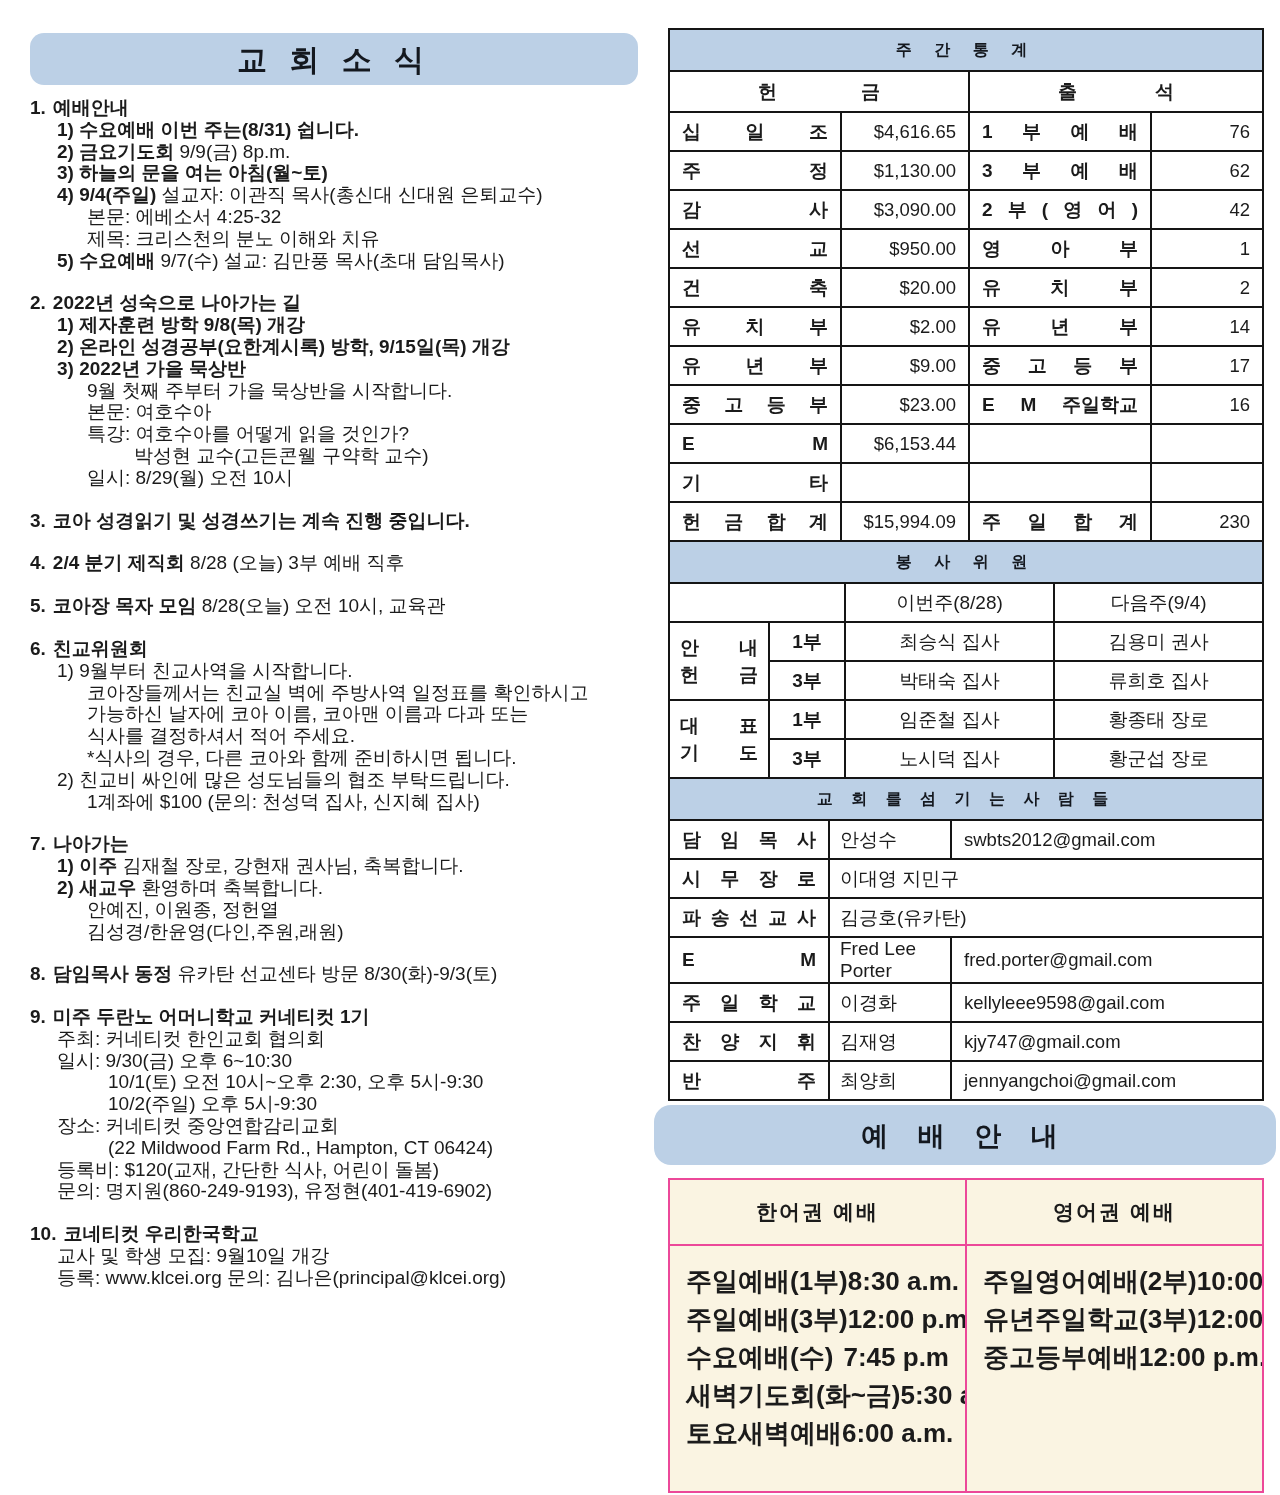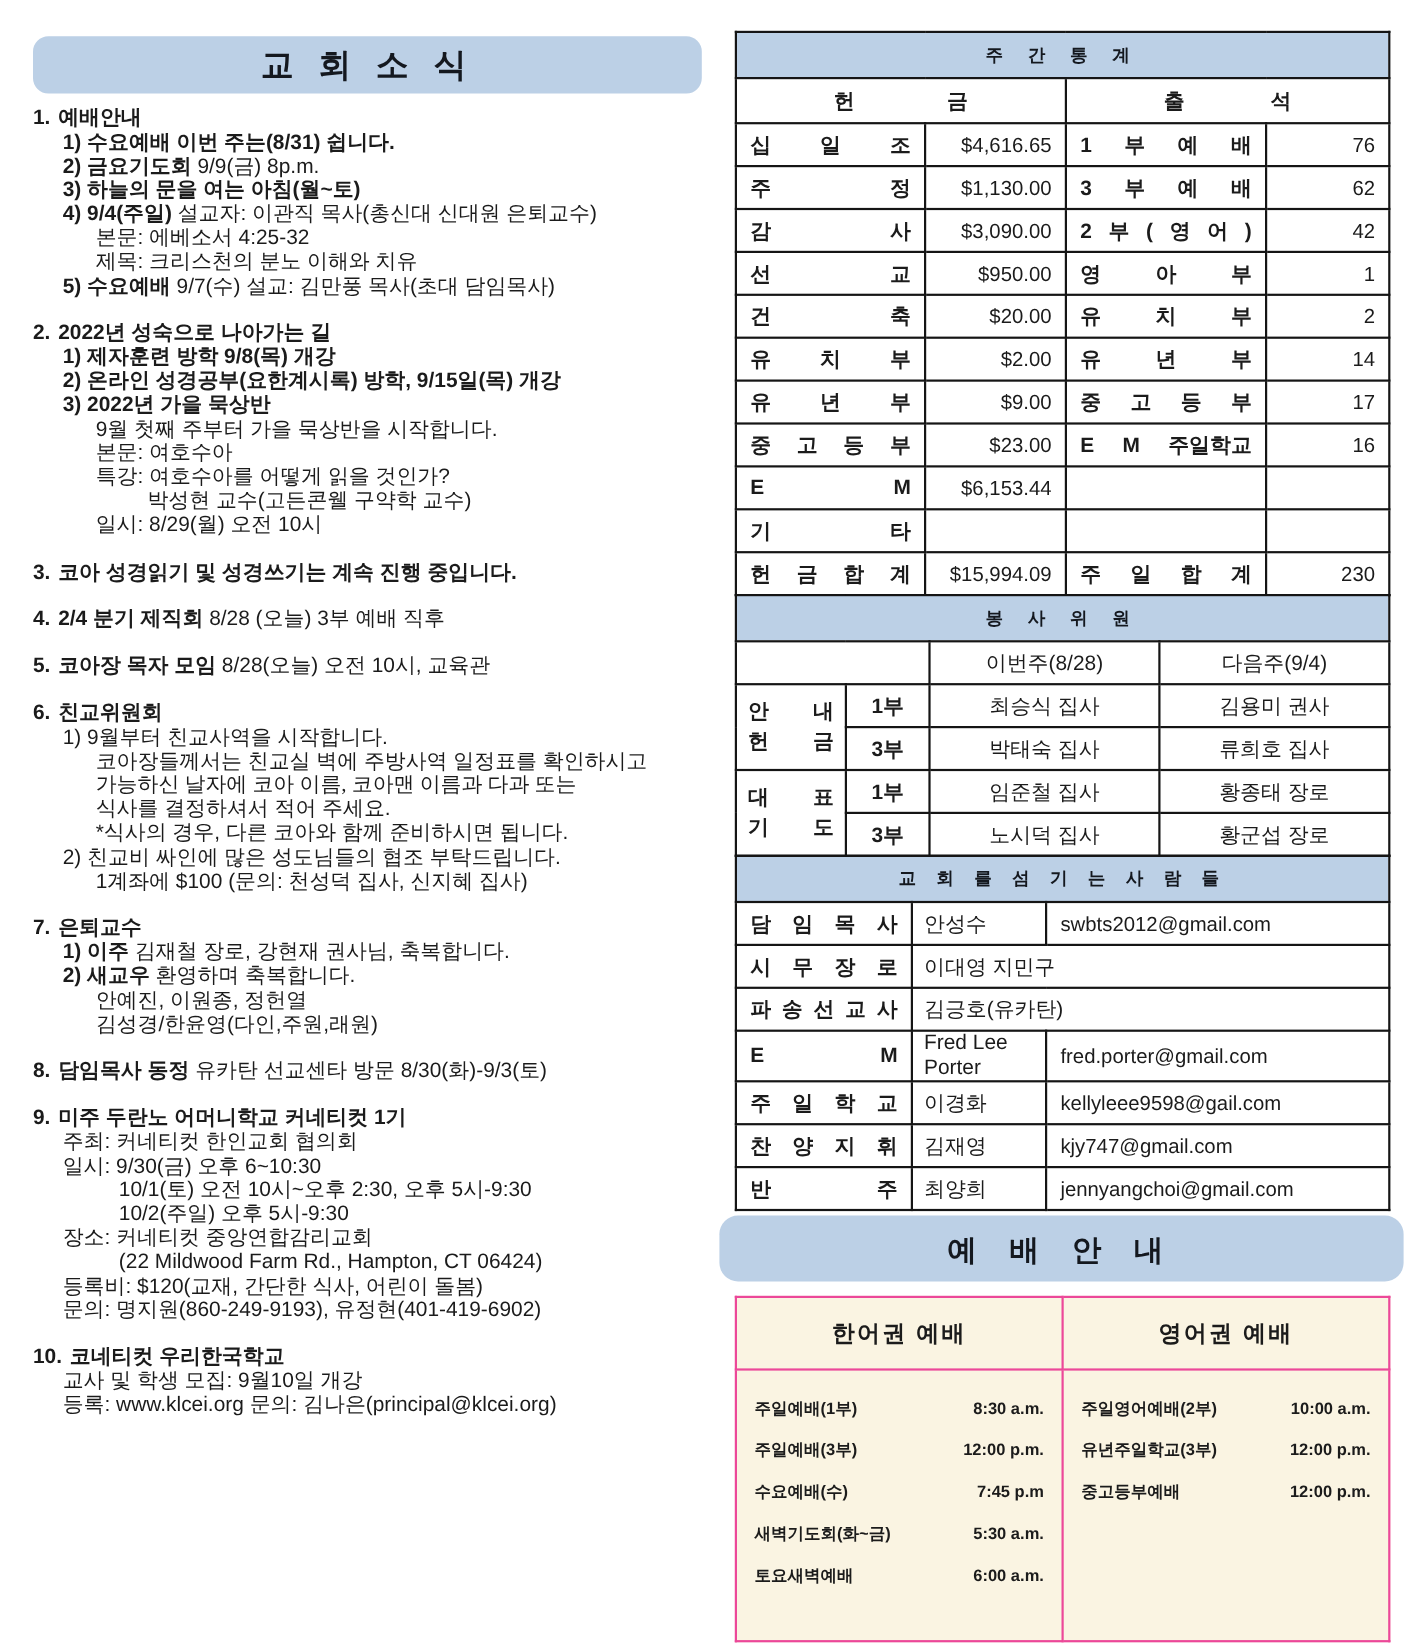--- a/index.html
+++ b/index.html
@@ -42,21 +42,21 @@
   .email{font-weight:normal;padding-left:12px;font-size:18.5px;}
   #vol-table,#servers-table{margin-top:-2px;}
   #worship-banner{
     margin-top:4px;margin-left:-14px;width:622px;height:60px;
     line-height:62px;font-size:27px;letter-spacing:11px;border-radius:17px;
   }
   #worship-table{margin-top:13px;background:#faf4e2;}
   #worship-table td{border:2px solid #ec4899;}
   .whead{height:64px;text-align:center;font-weight:bold;font-size:21px;letter-spacing:2px;}
   .wbody{height:229px;vertical-align:top;padding:16px 16px 0 16px;}
-  .sched-row{display:flex;justify-content:space-between;font-weight:bold;font-size:15px;line-height:38px;white-space:nowrap;}
+  .sched-row{display:flex;justify-content:space-between;font-weight:bold;font-size:26px;line-height:38px;white-space:nowrap;}
 </style>
 </head>
 <body>
 
 <div id="left-banner" class="banner">교 회 소 식</div>
 
 <div id="announcements">
     <div class="item">
       <div class="line"><span class="num">1.</span><span class="b">예배안내</span></div>
       <div class="line" style="padding-left: 27px;"><span class="b">1) 수요예배 이번 주는(8/31) 쉽니다.</span></div>
@@ -84,28 +84,28 @@
     <div class="item">
       <div class="line"><span class="num">4.</span><span class="b">2/4 분기 제직회</span><span class="r"> 8/28 (오늘) 3부 예배 직후</span></div>
     </div>
     <div class="item">
       <div class="line"><span class="num">5.</span><span class="b">코아장 목자 모임</span><span class="r"> 8/28(오늘) 오전 10시, 교육관</span></div>
     </div>
     <div class="item">
       <div class="line"><span class="num">6.</span><span class="b">친교위원회</span></div>
       <div class="line" style="padding-left: 27px;"><span class="r">1) 9월부터 친교사역을 시작합니다.</span></div>
       <div class="line" style="padding-left: 57px;"><span class="r">코아장들께서는 친교실 벽에 주방사역 일정표를 확인하시고</span></div>
-      <div class="line" style="padding-left: 57px; font-family: Liberation Serif, serif;"><span class="r">가능하신 날자에 코아 이름, 코아맨 이름과 다과 또는</span></div>
+      <div class="line" style="padding-left: 57px;"><span class="r">가능하신 날자에 코아 이름, 코아맨 이름과 다과 또는</span></div>
       <div class="line" style="padding-left: 57px;"><span class="r">식사를 결정하셔서 적어 주세요.</span></div>
       <div class="line" style="padding-left: 57px;"><span class="r">*식사의 경우, 다른 코아와 함께 준비하시면 됩니다.</span></div>
       <div class="line" style="padding-left: 27px;"><span class="r">2) 친교비 싸인에 많은 성도님들의 협조 부탁드립니다.</span></div>
       <div class="line" style="padding-left: 57px;"><span class="r">1계좌에 $100 (문의: 천성덕 집사, 신지혜 집사)</span></div>
     </div>
     <div class="item">
-      <div class="line"><span class="num">7.</span><span class="b">은퇴교수</span></div>
+      <div class="line"><span class="num">7.</span><span class="b">나아가는</span></div>
       <div class="line" style="padding-left: 27px;"><span class="b">1) 이주</span><span class="r"> 김재철 장로, 강현재 권사님, 축복합니다.</span></div>
       <div class="line" style="padding-left: 27px;"><span class="b">2) 새교우</span><span class="r"> 환영하며 축복합니다.</span></div>
       <div class="line" style="padding-left: 57px;"><span class="r">안예진, 이원종, 정헌열</span></div>
       <div class="line" style="padding-left: 57px;"><span class="r">김성경/한윤영(다인,주원,래원)</span></div>
     </div>
     <div class="item">
       <div class="line"><span class="num">8.</span><span class="b">담임목사 동정</span><span class="r"> 유카탄 선교센타 방문 8/30(화)-9/3(토)</span></div>
     </div>
     <div class="item">
       <div class="line"><span class="num">9.</span><span class="b">미주 두란노 어머니학교 커네티컷 1기</span></div>

